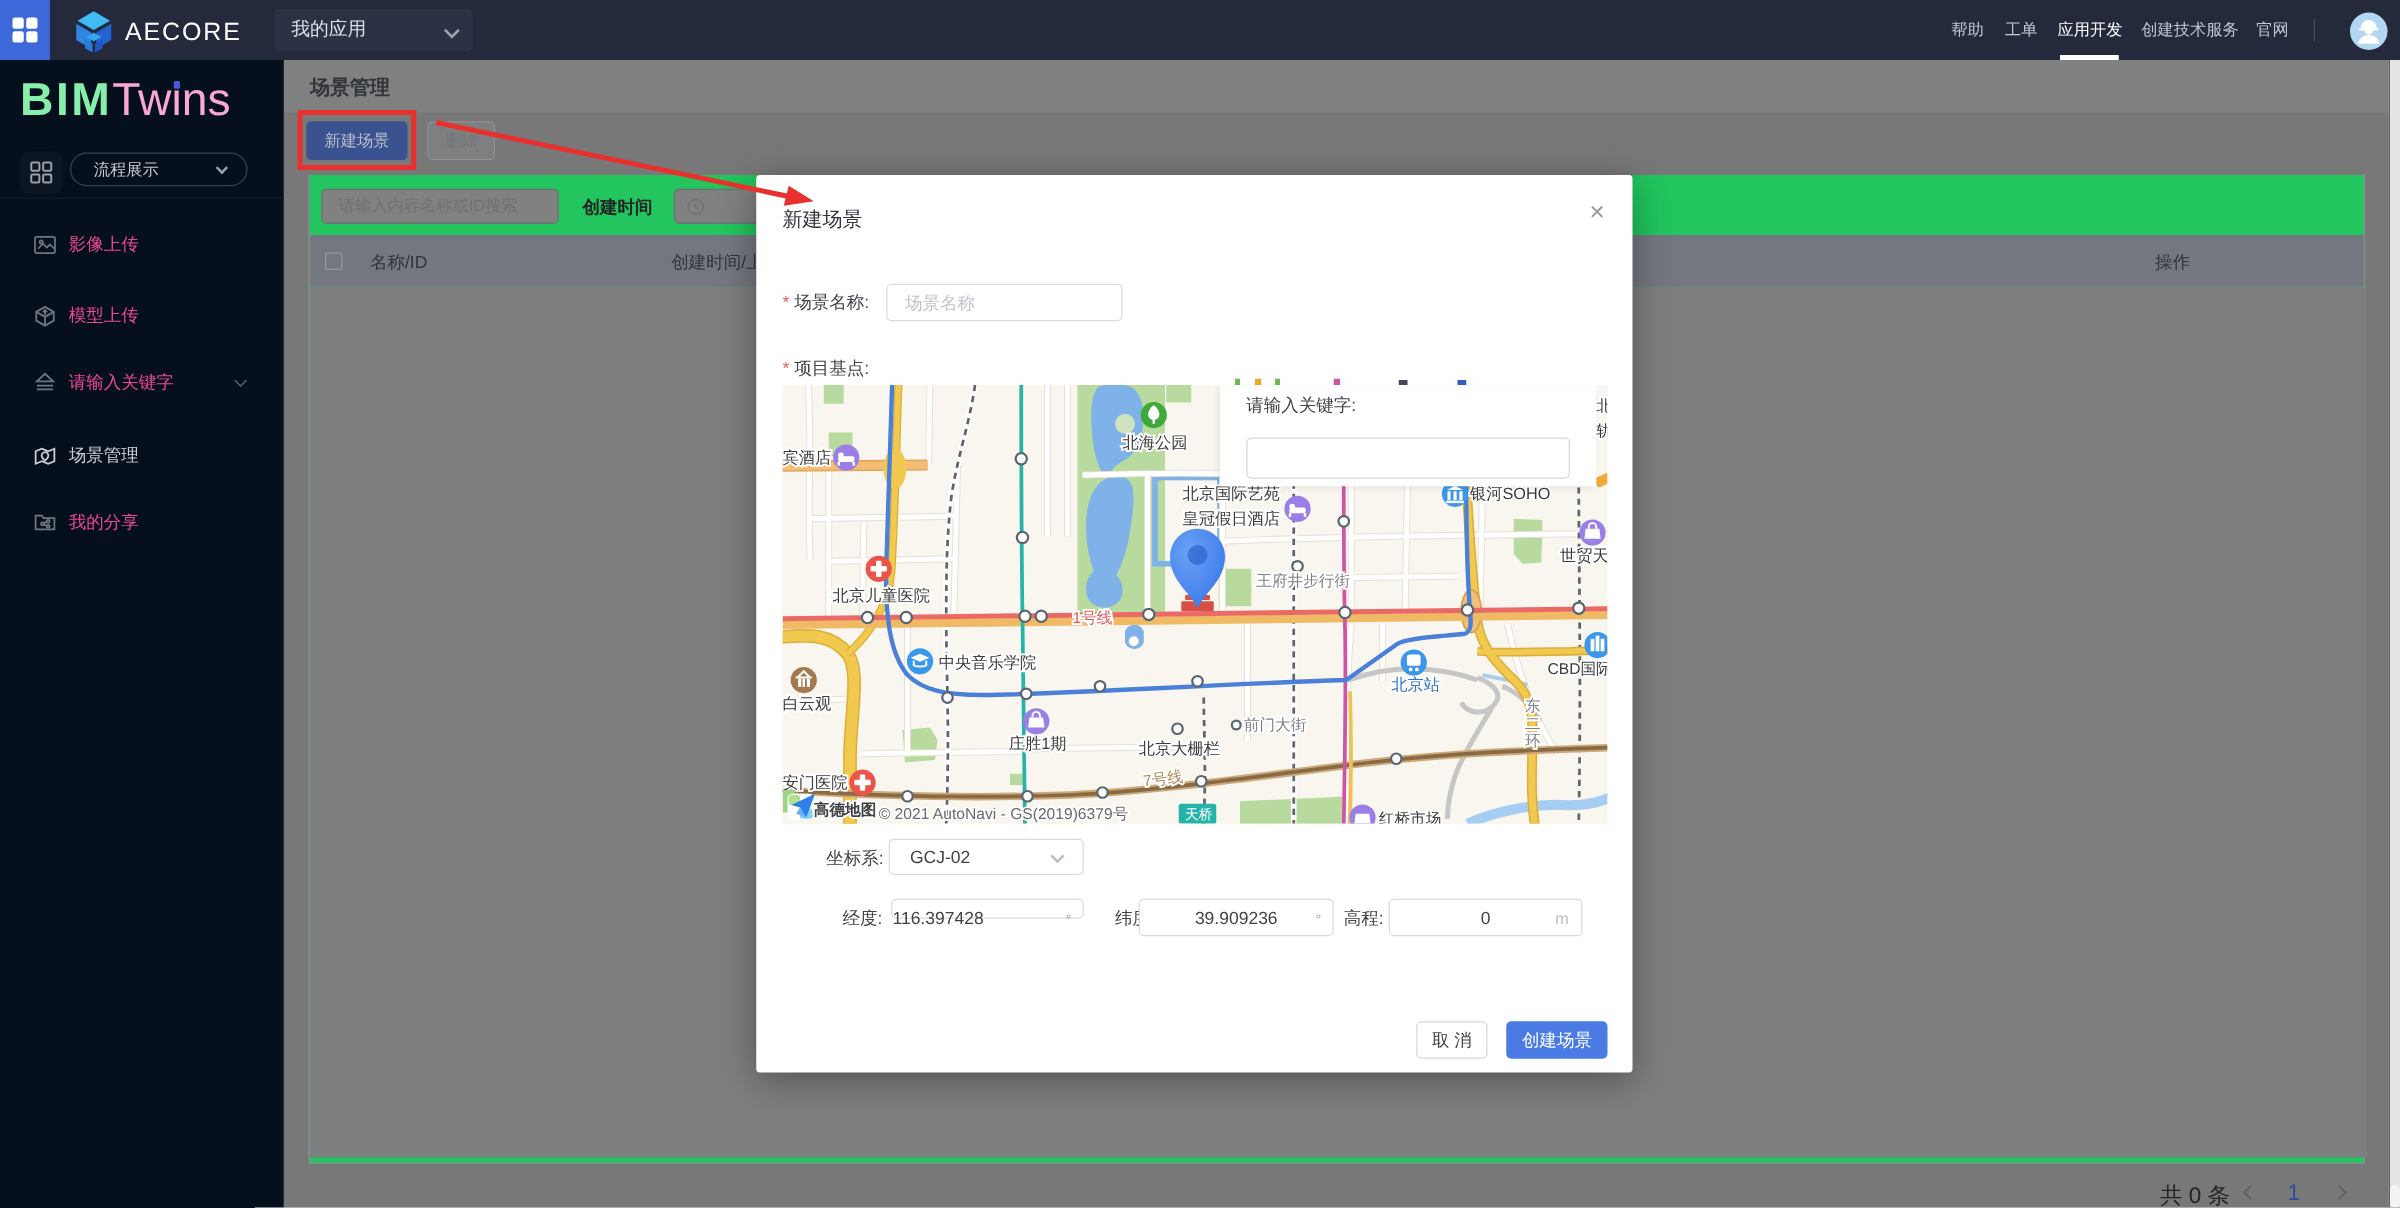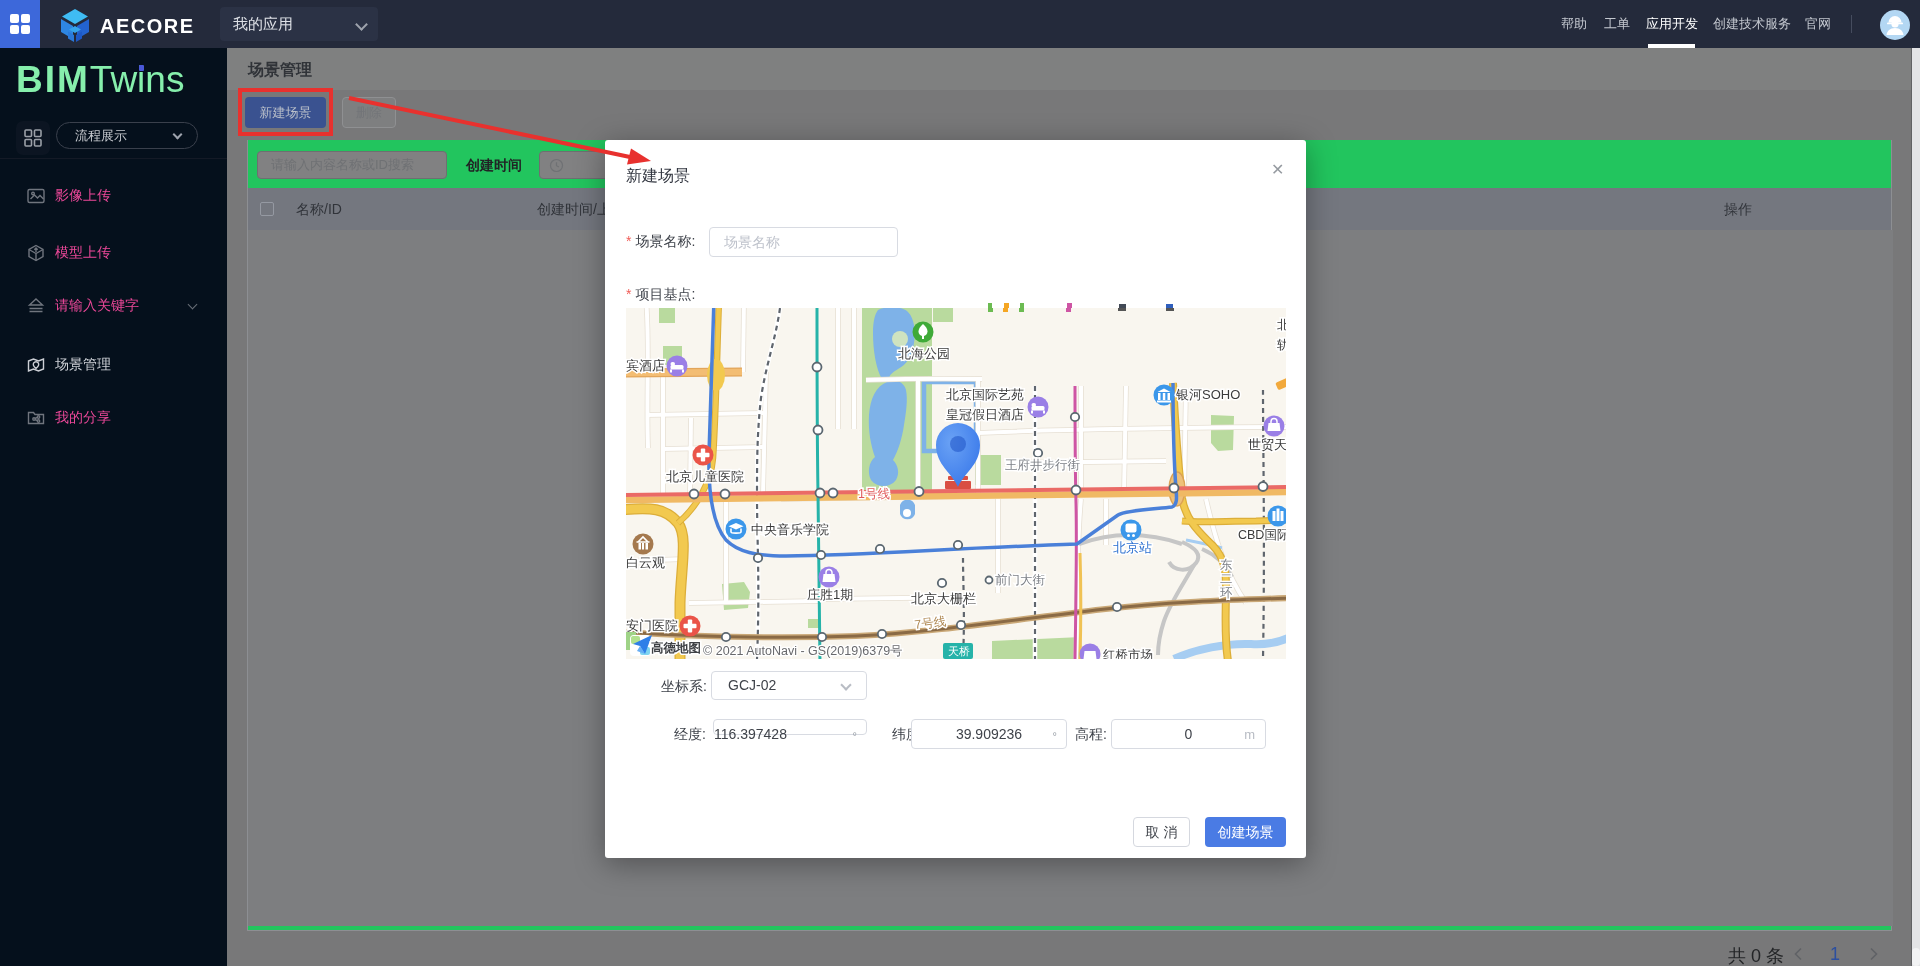--- a/index.html
+++ b/index.html
@@ -3,35 +3,35 @@
 <meta charset="utf-8">
 <style>
 * { margin:0; padding:0; box-sizing:border-box; }
 html,body { width:1920px; height:966px; overflow:hidden; font-family:"Liberation Sans",sans-serif; }
 #app { position:relative; width:1920px; height:966px; background:#787879; }
 
 
 #nav { position:absolute; left:0; top:0; width:1920px; height:48px; background:#242a3b; z-index:30; }
 #navsq { position:absolute; left:0; top:0; width:40px; height:48px; background:#3d68da; }
 #navsq i { position:absolute; width:9px; height:9px; background:#fff; border-radius:2px; }
-#logo-txt { position:absolute; left:100px; top:15px; font-size:20px; font-weight:bold; color:#fff; letter-spacing:1.5px; }
+#logo-txt { position:absolute; left:100px; top:15px; font-size:20px; font-weight:normal; color:#fff; letter-spacing:1.5px; }
 #appsel { position:absolute; left:220px; top:7px; width:158px; height:34px; background:#2b3245; border-radius:4px; color:#dde0e6; font-size:15px; line-height:34px; padding-left:13px; }
 #appsel .chev { position:absolute; right:12px; top:13px; }
 .chev { display:inline-block; width:9px; height:9px; border-right:2px solid #9ea3ad; border-bottom:2px solid #9ea3ad; transform:rotate(45deg); }
 .navmenu { position:absolute; top:0; height:48px; line-height:48px; font-size:13px; color:#c3c7cf; text-align:center; }
 .navmenu.act { color:#ffffff; }
 #nav-underline { position:absolute; top:44px; height:4px; background:#ffffff; }
 #nav-divider { position:absolute; left:1851px; top:15px; width:1px; height:18px; background:#454c5e; }
 #avatar { position:absolute; left:1880px; top:10px; width:30px; height:30px; border-radius:50%; background:#b3d7f3; overflow:hidden; }
 
 
 #side { position:absolute; left:0; top:48px; width:227px; height:918px; background:#05101c; z-index:20; }
 #bimlogo { position:absolute; left:16px; top:11px; font-size:37px; letter-spacing:0px; }
 #bimlogo b { color:#86efac; font-weight:bold; letter-spacing:2px; }
-#bimlogo span { color:#86efac; font-weight:normal; }
+#bimlogo span { color:#f9a8d4; font-weight:normal; }
 #gridbtn { position:absolute; left:16px; top:73px; width:34px; height:34px; border-radius:7px; background:#0c1522; }
 #pill { position:absolute; left:56px; top:74px; width:142px; height:27px; border:1px solid #3a404c; border-radius:14px; color:#c6c9ce; font-size:13px; line-height:25px; padding-left:18px; }
 #pill .chev { position:absolute; right:16px; top:8px; width:7px; height:7px; }
 #side-div { position:absolute; left:0px; top:110px; width:227px; height:1px; background:#141a26; }
 .mitem { position:absolute; left:0; width:227px; height:20px; color:#ec4899; font-size:14px; }
 .mitem .lab { position:absolute; left:55px; top:1px; }
 .mitem svg { position:absolute; left:26px; top:0px; }
 .mitem.act { color:#cdd0d6; }
 .mitem .chev2 { position:absolute; right:31px; top:5px; width:7px; height:7px; border-right:1.5px solid #6a6f78; border-bottom:1.5px solid #6a6f78; transform:rotate(45deg); }
 
@@ -498,20 +498,24 @@
       </g>
     </svg>
     </div>
 
     <div style="position:absolute;left:383px;top:163px;width:4px;height:5px;background:#6cbb52;"></div>
     <div style="position:absolute;left:399px;top:163px;width:5px;height:5px;background:#f5a623;"></div>
     <div style="position:absolute;left:415px;top:163px;width:4px;height:5px;background:#6cbb52;"></div>
     <div style="position:absolute;left:462px;top:163px;width:5px;height:5px;background:#ce55a4;"></div>
     <div style="position:absolute;left:514px;top:164px;width:7px;height:4px;background:#424a56;"></div>
     <div style="position:absolute;left:561px;top:164px;width:7px;height:4px;background:#2f5fbd;"></div>
+    <div id="kwpanel">
+      <div class="t">请输入关键字:</div>
+      <div class="inp"></div>
+    </div>
 
     <div class="mlabel" style="left:56px;top:538px;">坐标系:</div>
     <div class="minput" style="left:106px;top:531px;width:156px;height:29px;line-height:27px;padding-left:16px;">GCJ-02
       <span class="chev" style="position:absolute;right:16px;top:9px;width:8px;height:8px;border-color:#b8bcc4;"></span>
     </div>
 
     <div class="mlabel" style="left:69px;top:586px;">经度:</div>
     <div class="minput" style="left:108px;top:579px;width:154px;height:16px;line-height:28px;text-align:left;">116.397428<span style="position:absolute;right:9px;top:2px;color:#9aa0a8;font-size:11px;">°</span></div>
     <div class="mlabel" style="left:271px;top:586px;margin-left:16px;">纬度:</div>
     <div class="minput" style="left:306px;top:579px;width:156px;height:30px;line-height:28px;text-align:center;">39.909236<span style="position:absolute;right:9px;top:2px;color:#9aa0a8;font-size:11px;">°</span></div>

